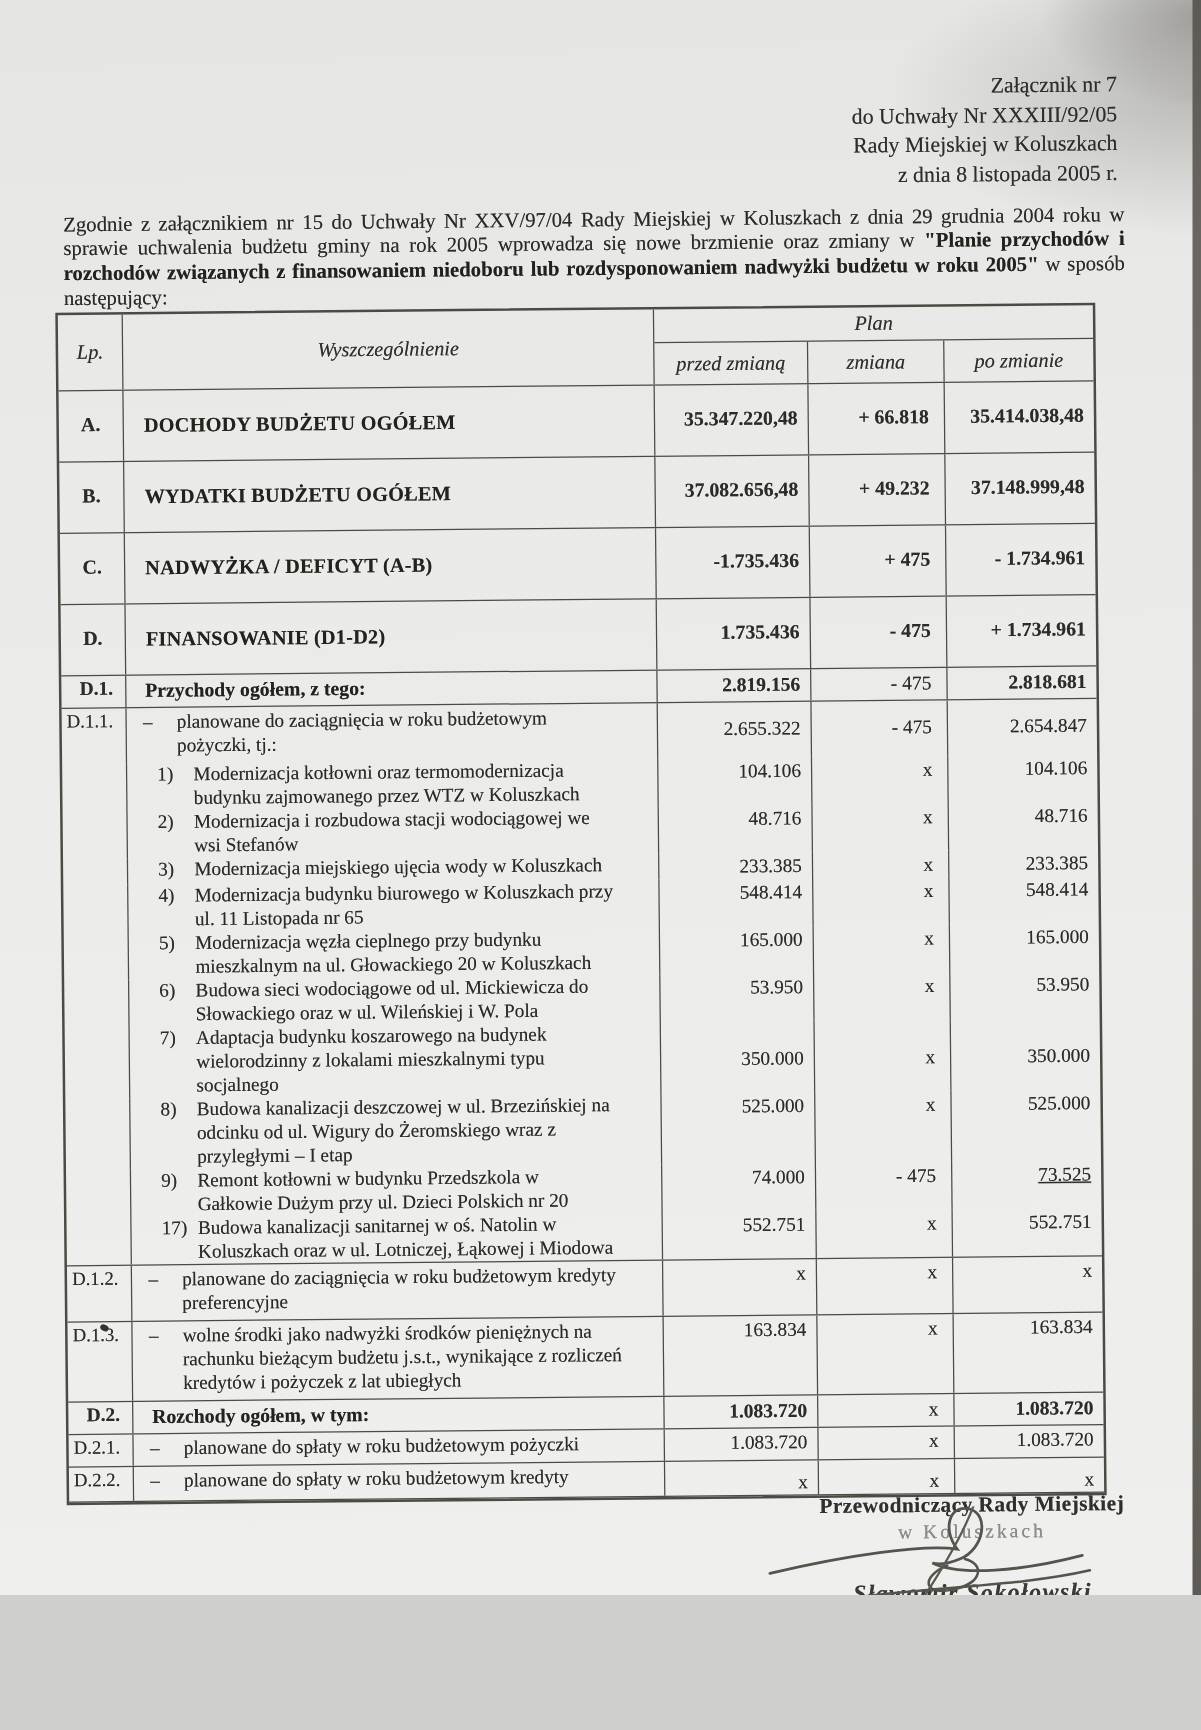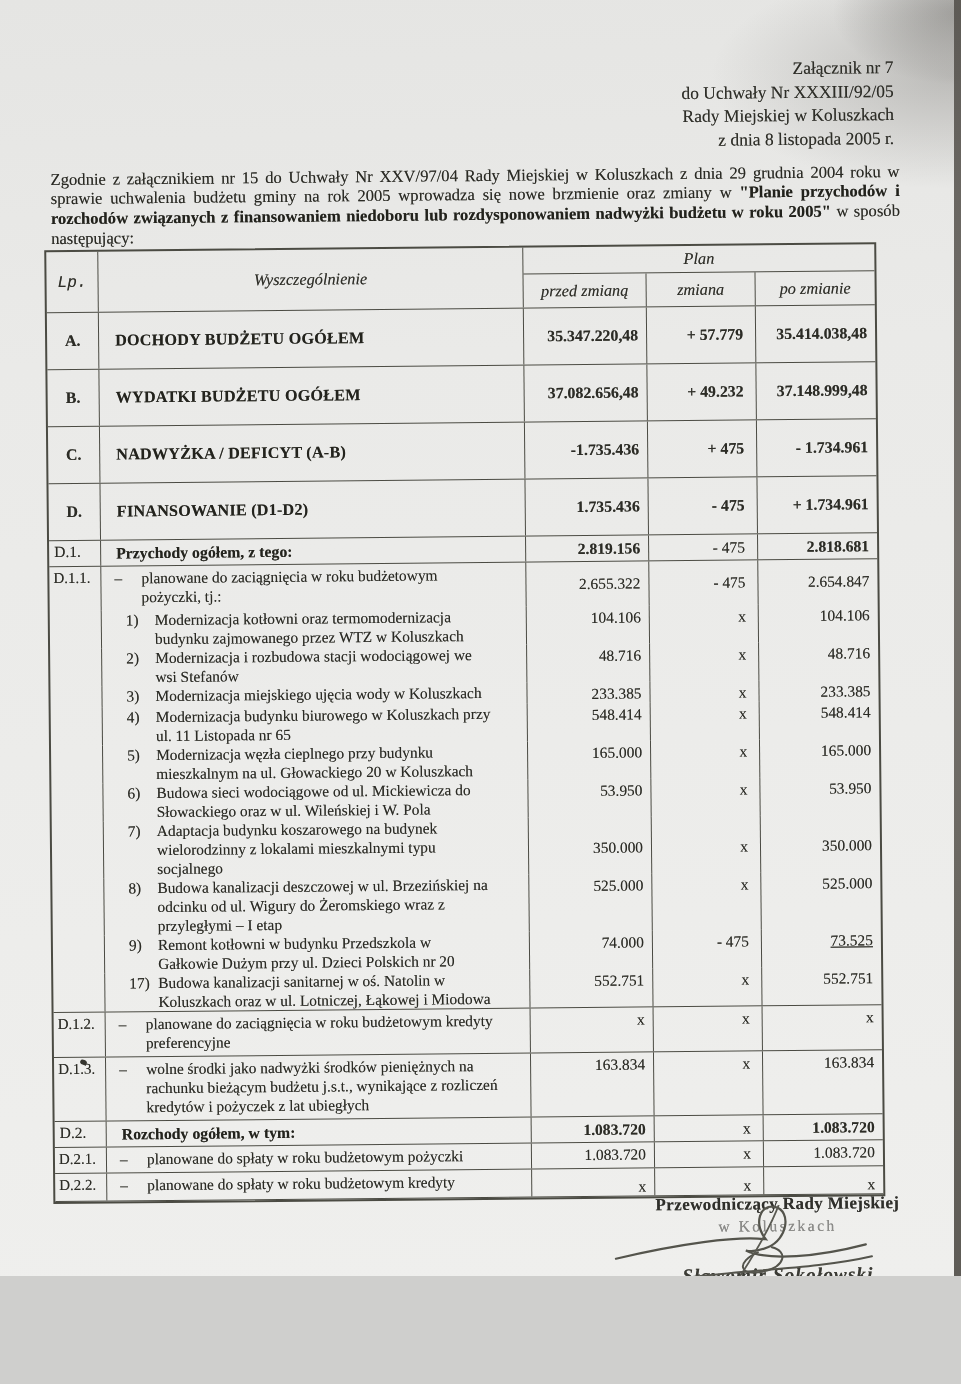--- a/index.html
+++ b/index.html
@@ -34,21 +34,21 @@
          font-size:16.6px;line-height:19.8px;text-align:justify;color:#2a2a24;}
   .intro b{color:#22221c;}
 
   
   .doc-table{position:absolute;left:48px;top:246px;width:828px;
              border:2px solid var(--bc);background:transparent;}
   .thead{display:grid;grid-template-columns:52px 425px 123px 109px 119px;
          grid-template-rows:27px 33px;border-bottom:1.7px solid var(--bc);}
   .thead > div{display:flex;align-items:center;justify-content:center;
                font-style:italic;font-size:16.3px;color:#2f2f29;}
-  .th-lp{grid-row:1/3;grid-column:1;border-right:1.7px solid var(--bc);font-family:Liberation Mono, monospace;}
+  .th-lp{grid-row:1/3;grid-column:1;border-right:1.7px solid var(--bc);}
   .th-wysz{grid-row:1/3;grid-column:2;border-right:1.7px solid var(--bc);}
   .th-plan{grid-row:1;grid-column:3/6;border-bottom:1.7px solid var(--bc);font-size:17px;}
   .th-przed{grid-row:2;grid-column:3;border-right:1.7px solid var(--bc);}
   .th-zmiana{grid-row:2;grid-column:4;border-right:1.7px solid var(--bc);}
   .th-po{grid-row:2;grid-column:5;}
 
   .trow{display:grid;grid-template-columns:52px 425px 123px 109px 119px;
         border-bottom:1.7px solid var(--bc);}
   .trow.noline{border-bottom:none;}
   .cell{border-right:1.7px solid var(--bc);min-width:0;}
@@ -60,21 +60,21 @@
 
   .k-main{height:56px;}
   .k-main .lp{display:flex;align-items:center;justify-content:center;
               font-weight:bold;font-size:16px;}
   .k-main .label{display:flex;align-items:center;padding-left:16px;
                  font-weight:bold;font-size:16.2px;letter-spacing:.2px;color:#23231d;}
   .k-main .vcell{display:flex;align-items:center;justify-content:flex-end;
                  font-weight:bold;font-size:15.8px;}
 
   .k-subtotal{height:25px;}
-  .k-subtotal .lp{font-weight:normal;font-size:15.5px;padding:2px 0 0 5px;}
+  .k-subtotal .lp{font-weight:bold;font-size:15.5px;padding:2px 0 0 5px;text-align:center;}
   .k-subtotal .label{display:flex;align-items:center;padding-left:15px;
                      font-weight:bold;font-size:15.8px;color:#23231d;}
   .k-subtotal .vcell{display:flex;align-items:center;justify-content:flex-end;
                      font-weight:bold;font-size:15.6px;}
   .k-subtotal .vcell.zmiana{font-weight:normal;}
 
   .k-sub .lp{font-size:15px;padding:3px 0 0 4px;}
   .k-sub .label{padding:2px 6px 4px 13px;}
   .k-item .label{padding:0 6px 0 24px;}
   .labwrap{display:flex;align-items:flex-start;}
@@ -118,21 +118,21 @@
         <div class="th-po">po zmianie</div>
       </div>
       <div id="rows">
           <div class="trow k-main">
             <div class="cell lp">A.</div>
             <div class="cell label">DOCHODY BUDŻETU OGÓŁEM</div>
             <div class="cell vcell przed">
               <div class="val">35.347.220,48</div>
             </div>
             <div class="cell vcell zmiana">
-              <div class="val">+ 57.779</div>
+              <div class="val">+ 66.818</div>
             </div>
             <div class="cell vcell po">
               <div class="val">35.414.038,48</div>
             </div>
           </div>
           <div class="trow k-main">
             <div class="cell lp">B.</div>
             <div class="cell label">WYDATKI BUDŻETU OGÓŁEM</div>
             <div class="cell vcell przed">
               <div class="val">37.082.656,48</div>

